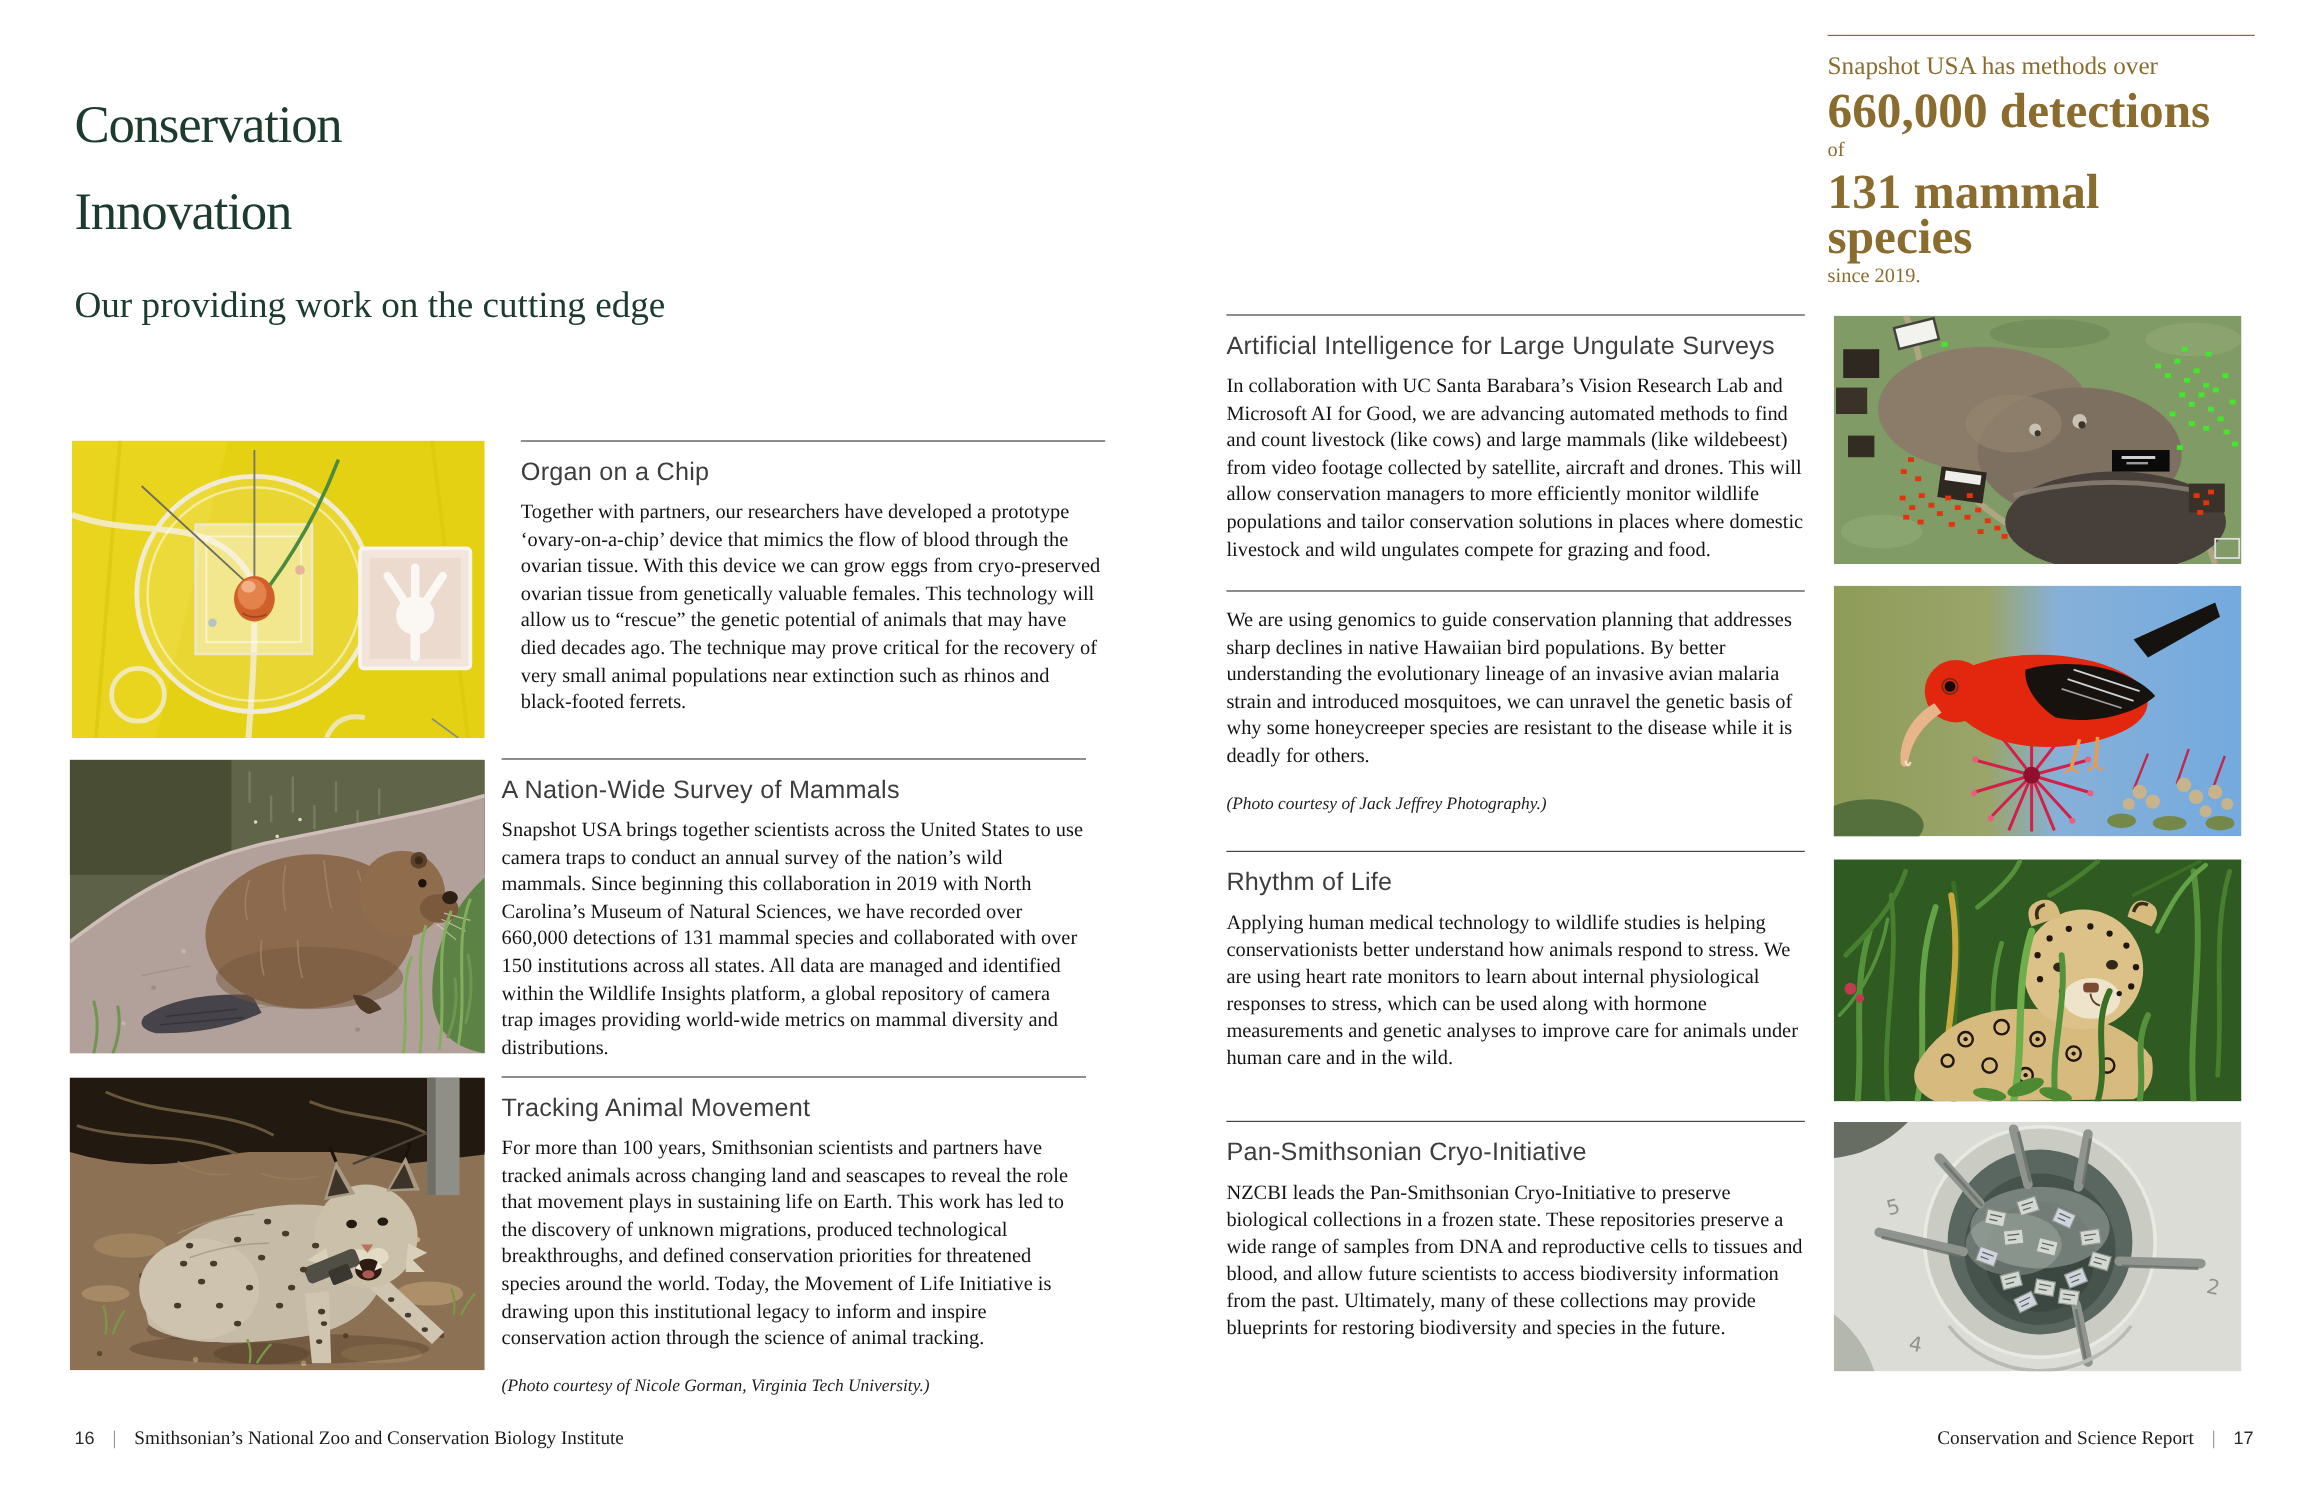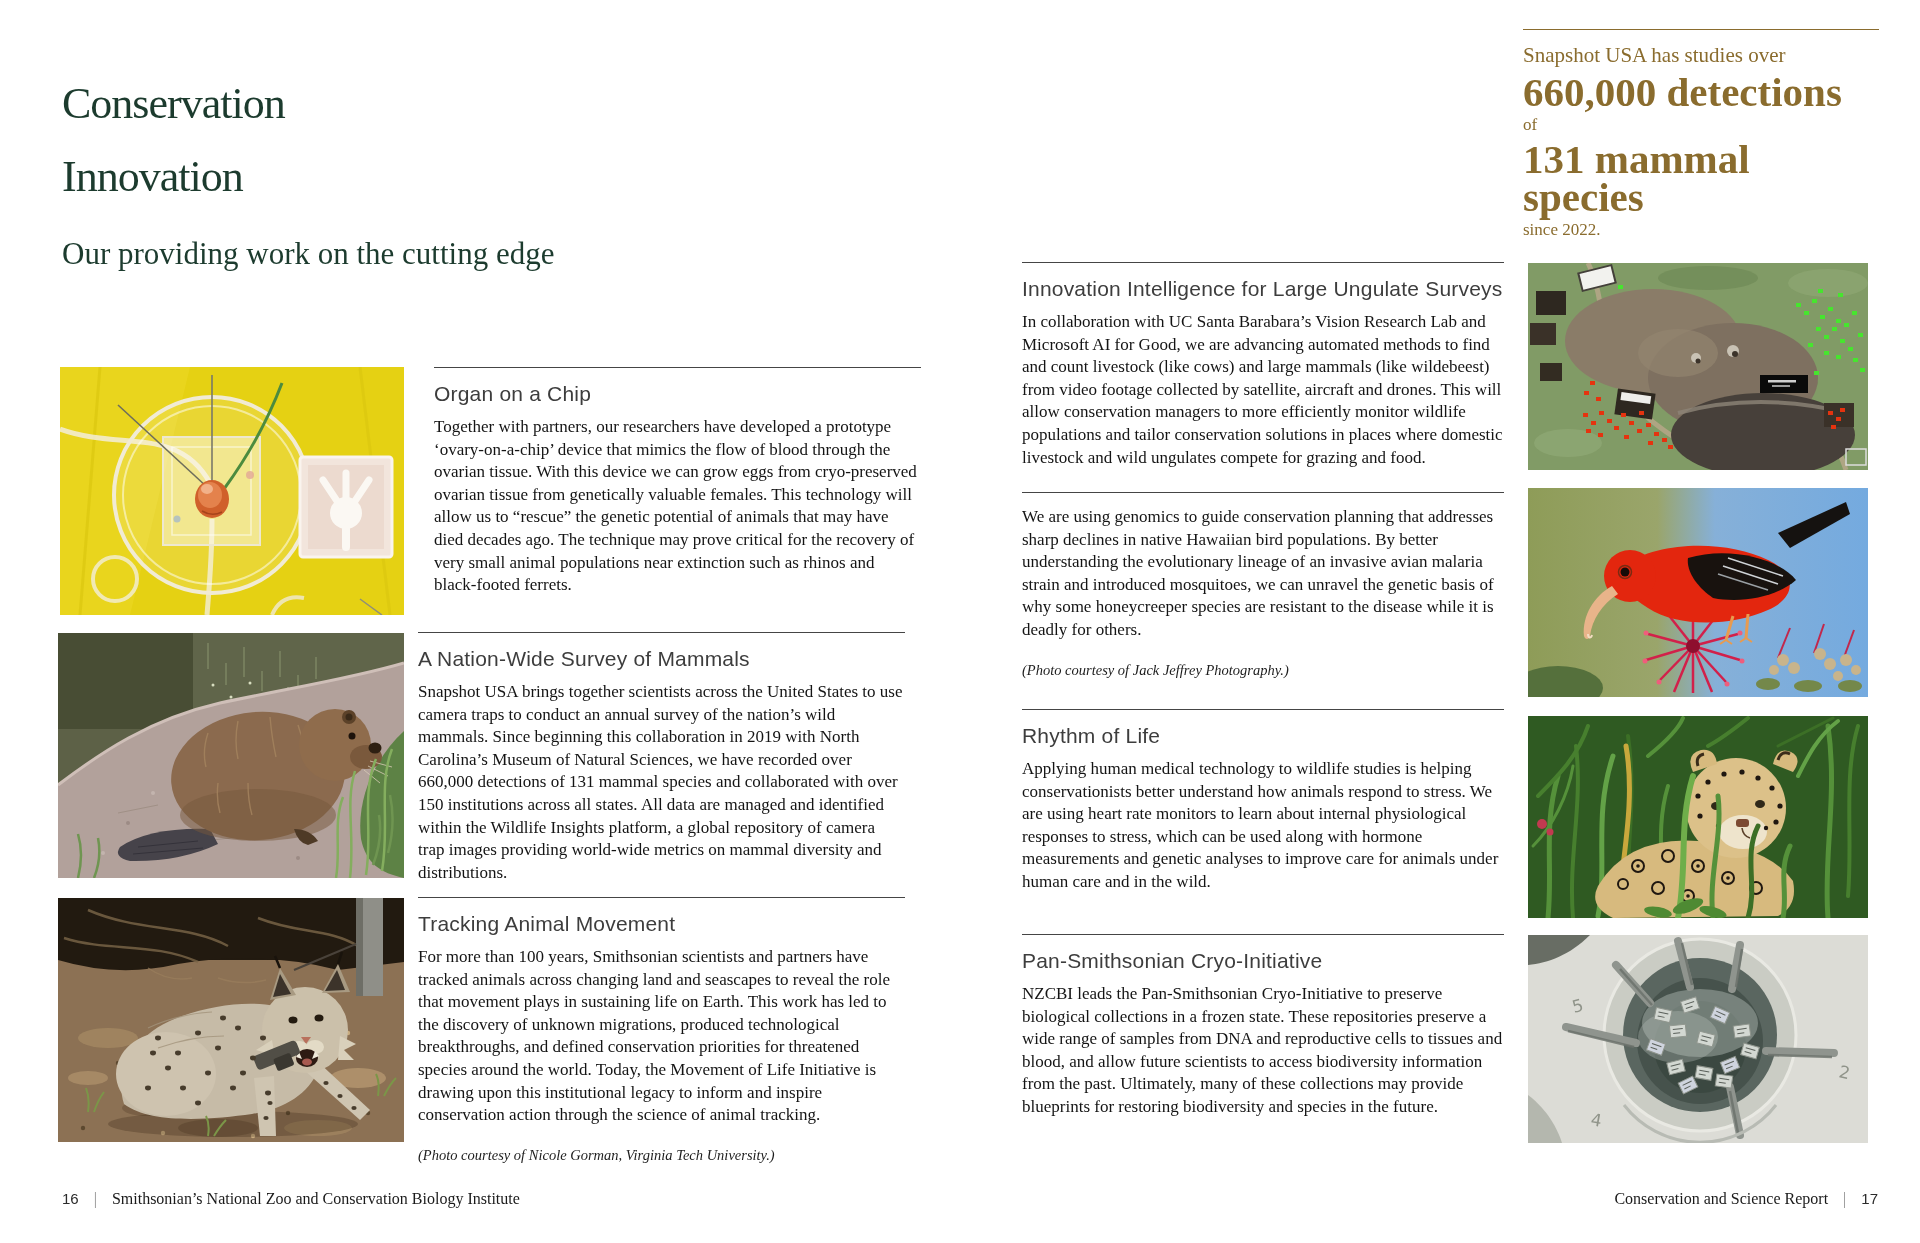--- a/index.html
+++ b/index.html
@@ -238,30 +238,30 @@
     <p class="body">For more than 100 years, Smithsonian scientists and partners have tracked animals across changing land and seascapes to reveal the role that movement plays in sustaining life on Earth. This work has led to the discovery of unknown migrations, produced technological breakthroughs, and defined conservation priorities for threatened species around the world. Today, the Movement of Life Initiative is drawing upon this institutional legacy to inform and inspire conservation action through the science of animal tracking.</p>
     <p class="credit">(Photo courtesy of Nicole Gorman, Virginia Tech University.)</p>
   </section>
 
   <div class="footer" id="footer-left">
     <span class="num">16</span><span class="sep">|</span><span>Smithsonian’s National Zoo and Conservation Biology Institute</span>
   </div>
 
   <div class="stat">
     <div class="rule"></div>
-    <div class="intro">Snapshot USA has studies over</div>
+    <div class="intro">Snapshot USA has methods over</div>
     <div class="big">660,000 detections</div>
     <div class="small">of</div>
     <div class="big">131 mammal species</div>
-    <div class="small">since 2022.</div>
+    <div class="small">since 2019.</div>
   </div>
 
   <section class="section sec-r" id="secA">
     <div class="rule"></div>
-    <h2>Innovation Intelligence for Large Ungulate Surveys</h2>
+    <h2>Artificial Intelligence for Large Ungulate Surveys</h2>
     <p class="body">In collaboration with UC Santa Barabara’s Vision Research Lab and Microsoft AI for Good, we are advancing automated methods to find and count livestock (like cows) and large mammals (like wildebeest) from video footage collected by satellite, aircraft and drones. This will allow conservation managers to more efficiently monitor wildlife populations and tailor conservation solutions in places where domestic livestock and wild ungulates compete for grazing and food.</p>
   </section>
 
   <figure class="photo" id="phA">
     <svg viewBox="0 0 340 207" preserveAspectRatio="none" aria-hidden="true">
       <rect width="340" height="207" fill="#819b66"></rect>
       <ellipse cx="40" cy="180" rx="34" ry="14" fill="#93ac78" opacity="0.6"></ellipse>
       <ellipse cx="300" cy="20" rx="40" ry="14" fill="#93ac78" opacity="0.5"></ellipse>
       <ellipse cx="180" cy="15" rx="50" ry="12" fill="#6d8754" opacity="0.6"></ellipse>
       <ellipse cx="260" cy="120" rx="30" ry="10" fill="#6d8754" opacity="0.5"></ellipse>

